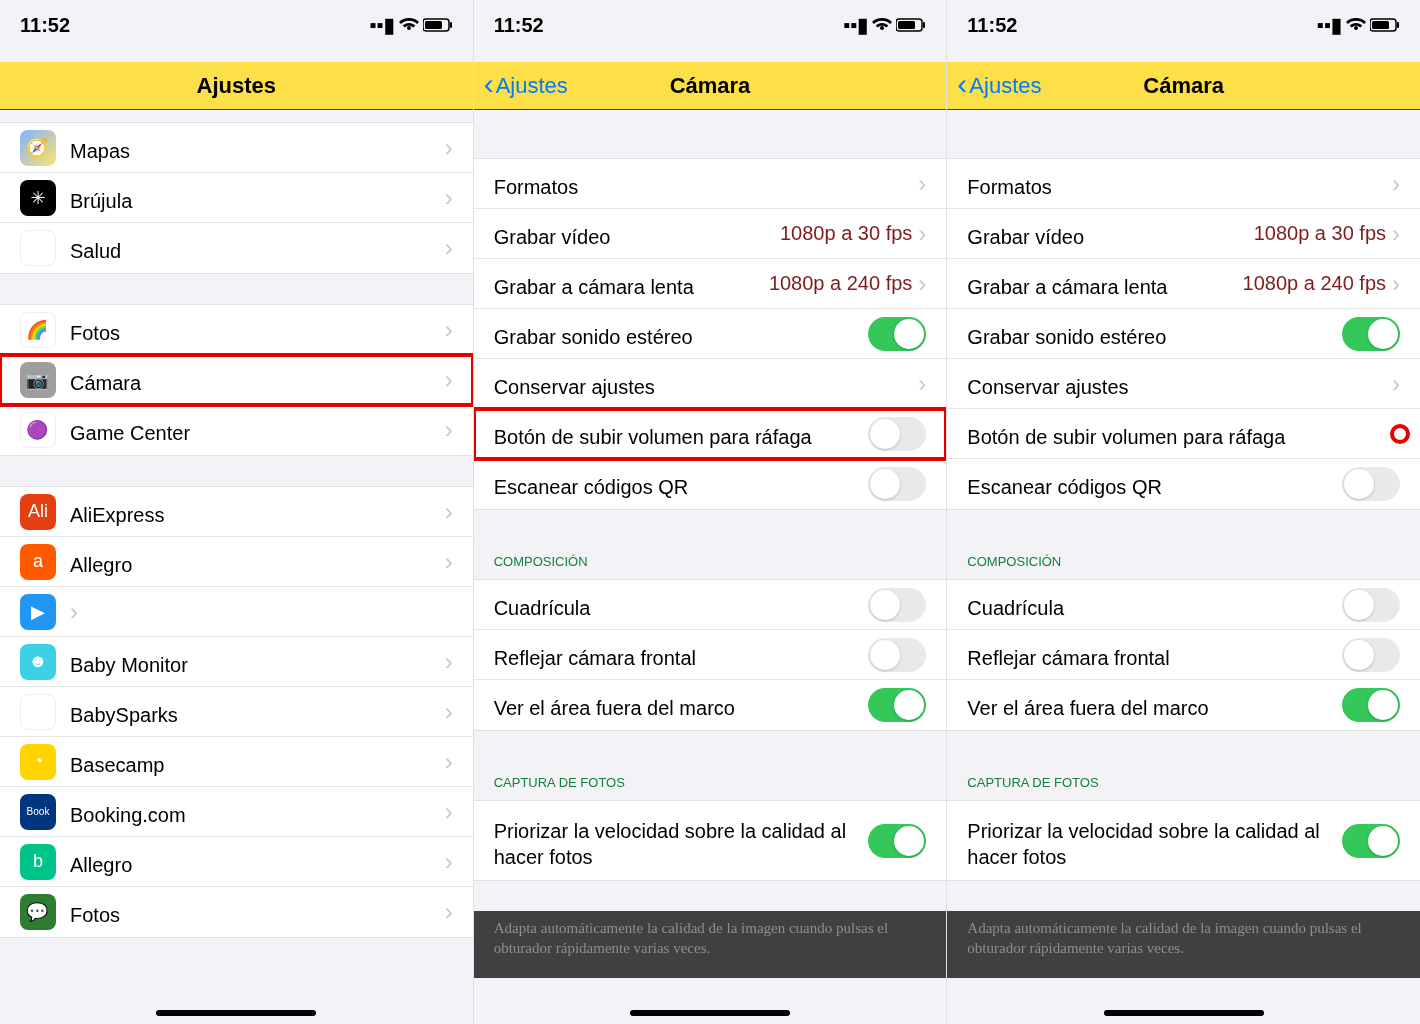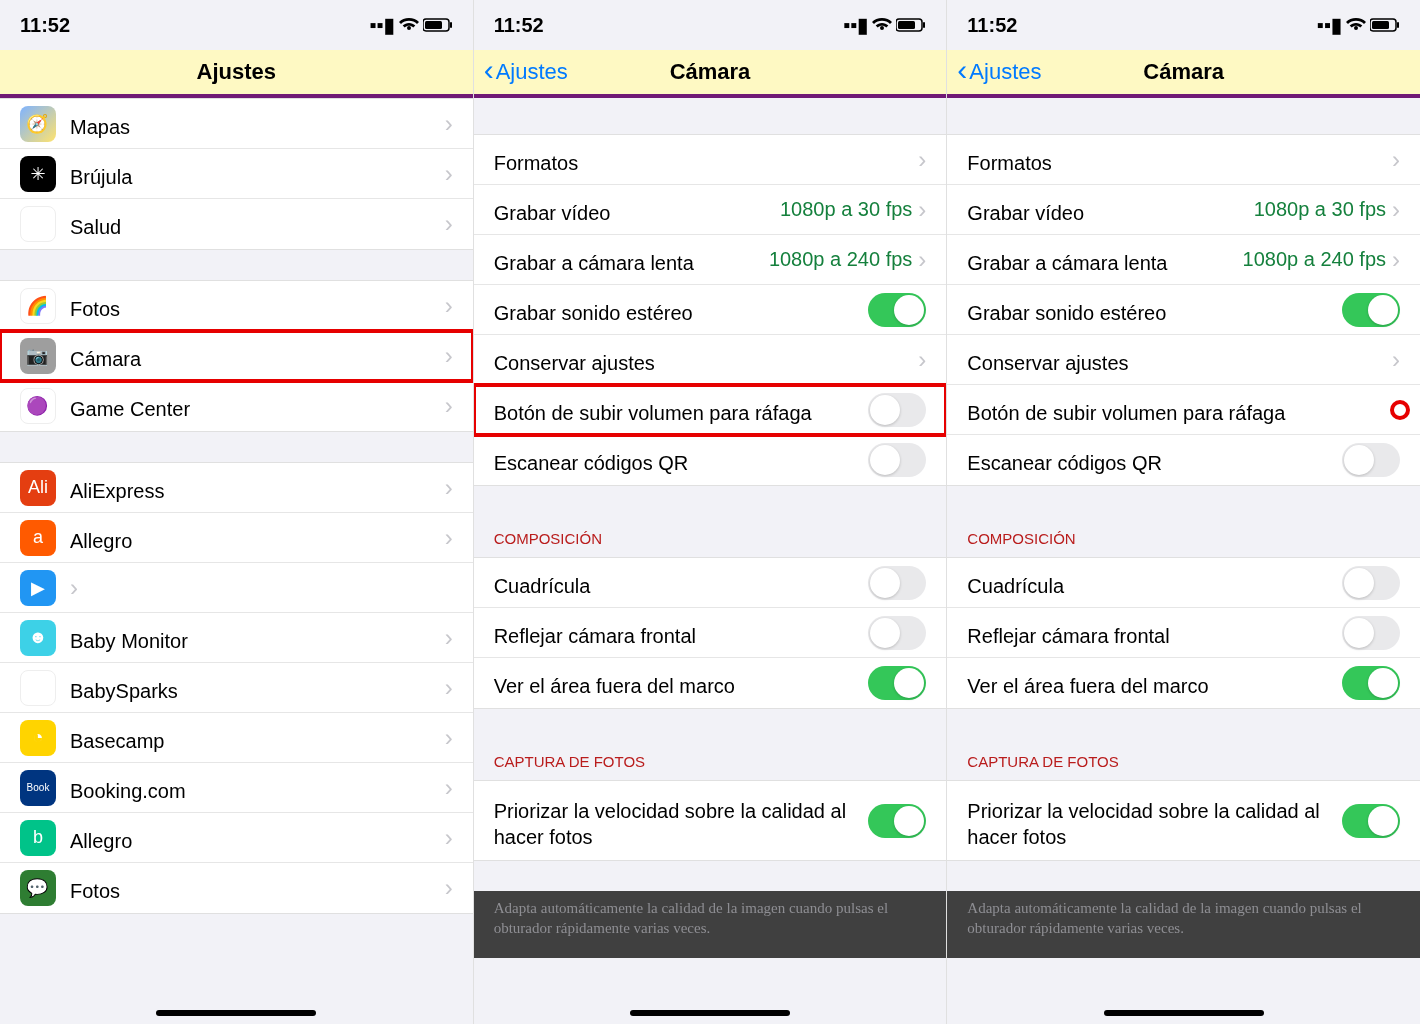--- a/index.html
+++ b/index.html
@@ -1,37 +1,37 @@
 <!DOCTYPE html>
 <html><head>
 <meta charset="utf-8">
 <style>
   * { box-sizing: border-box; margin: 0; padding: 0; }
   body { font-family: -apple-system, "Helvetica Neue", Arial, sans-serif; background: #fff; width: 1420px; height: 1024px; overflow: hidden; }
   .screens { display: flex; width: 100%; height: 100%; }
-  .screen { flex: 1; background: #f2f2f7; border-right: 1px solid #e0e0e0; display: flex; flex-direction: column; position: relative; }
+  .screen { flex: 1; background: #f2f2f7; border-right: 1px solid #e0e0e0; display: flex; flex-direction: column; position: relative; gap: 12px; }
   .screen:last-child { border-right: none; }
 
   .status-bar { height: 50px; display: flex; align-items: center; justify-content: space-between; padding: 0 20px; background: #f2f2f7; font-size: 20px; font-weight: 600; }
   .status-right { display:flex; align-items:center; gap:4px; }
 
-  .nav { height: 48px; display:flex; align-items:center; justify-content:center; position:relative; background:#fef9c3; border-bottom:4px solid #701a75; }
+  .nav { height: 48px; display:flex; align-items:center; justify-content:center; position:relative; background:#fde047; border-bottom:1px solid #701a75; }
   .nav-title { font-size: 22px; font-weight: 600; }
   .back { position:absolute; left:10px; top:0; bottom:0; display:flex; align-items:center; color:#007aff; font-size:22px; gap:2px; cursor:pointer;}
   .back .chev { font-size:30px; line-height:1; font-weight:400; margin-top:-4px;}
 
   .list { flex:1; overflow:hidden; }
   .group { background:#fff; border-top:1px solid #e0e0e0; border-bottom:1px solid #e0e0e0; margin-bottom: 30px; }
   .group.first { margin-top:0; }
-  .group-header { font-size:15px; color:#b91c1c; padding: 14px 20px 10px; text-transform:uppercase; background:#f2f2f7;}
+  .group-header { font-size:13px; color:#15803d; padding: 14px 20px 10px; text-transform:uppercase; background:#f2f2f7;}
   .row { display:flex; align-items:center; height:50px; padding:0 20px; border-bottom:1px solid #e6e6e6; background:#fff; cursor:pointer; position:relative;}
   .row:last-child { border-bottom:none; }
   .row .icon-box { width:36px; height:36px; border-radius:8px; margin-right:14px; flex-shrink:0; display:flex; align-items:center; justify-content:center; font-size:18px; color:#fff;}
   .row .label { flex:1; font-size:20px; color:#000;margin-top:7px; }
-  .row .value { font-size:20px; color:#15803d; margin-right:6px;}
+  .row .value { font-size:20px; color:#7f1d1d; margin-right:6px;}
   .row .chev-r { color:#c7c7cc; font-size:24px; font-weight:300;}
   .row.highlight { outline: 4px solid #e60000; outline-offset:-2px; z-index:2;}
 
   .toggle { width:58px; height:34px; border-radius:20px; background:#e9e9eb; position:relative; flex-shrink:0;}
   .toggle.on { background:#34c759; }
   .toggle .knob { width:30px; height:30px; border-radius:50%; background:#fff; position:absolute; top:2px; left:2px; box-shadow:0 1px 3px rgba(0,0,0,.2);}
   .toggle.on .knob { left:26px; }
   .toggle-wrap { padding:0; }
   .toggle-wrap.highlight { outline:4px solid #e60000; padding:6px; border-radius:6px; margin:-6px;}
 

